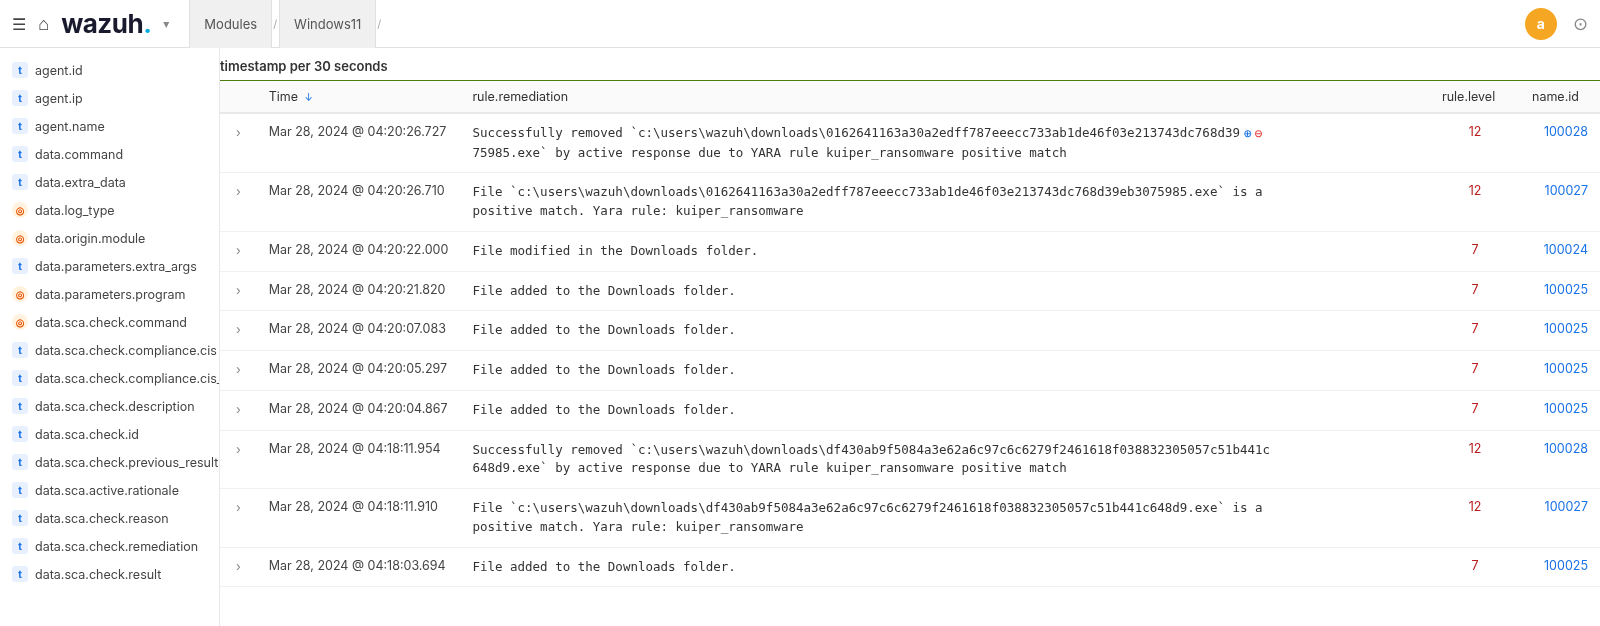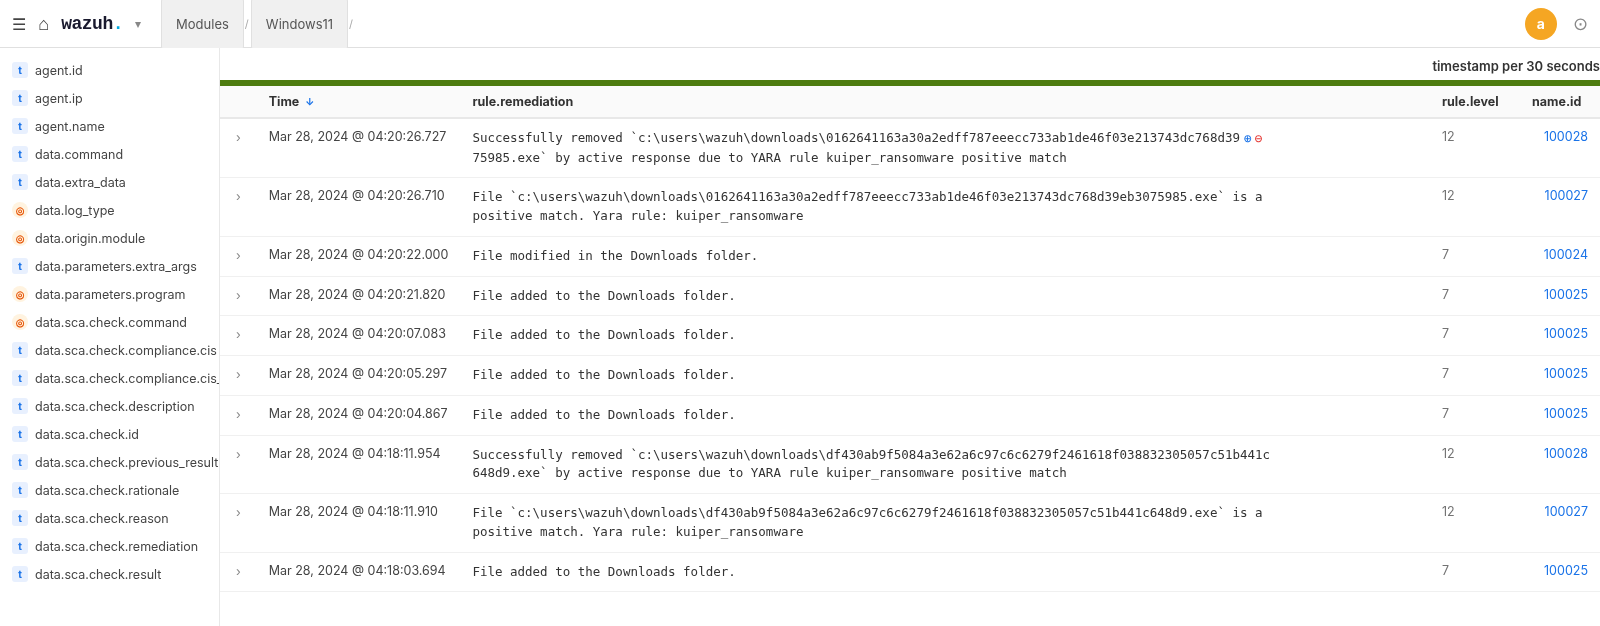--- a/index.html
+++ b/index.html
@@ -10,21 +10,21 @@
       display: flex;
       align-items: center;
       height: 48px;
       background: #fff;
       border-bottom: 1px solid #e0e0e0;
       padding: 0 12px;
       gap: 8px;
     }
     .header-menu-icon { cursor: pointer; font-size: 16px; color: #444; margin-right: 4px; }
     .header-home-icon { font-size: 18px; color: #444; margin-right: 4px; }
-    .header-logo { font-size: 18px; font-weight: 700; color: #1a1a2e; letter-spacing: -0.5px; font-family: Liberation Mono, monospace; }
+    .header-logo { font-size: 26px; font-weight: 700; color: #1a1a2e; letter-spacing: -0.5px; }
     .header-logo span { color: #00a9e0; }
     .header-chevron { font-size: 12px; color: #888; margin: 0 4px; cursor: pointer; }
     .breadcrumb-nav { display: flex; align-items: center; gap: 0; margin-left: 8px; }
     .breadcrumb-item {
       padding: 18px 14px;
       border-radius: 4px;
       font-size: 13px;
       color: #555;
       background: #f0f0f0;
       cursor: pointer;
@@ -73,35 +73,35 @@
       font-size: 10px; font-weight: 700; flex-shrink: 0;
     }
     .sidebar-type-t { background: #e8f0fe; color: #1a73e8; }
     .sidebar-type-circle { background: #fff3e0; color: #e65100; border-radius: 50%; }
 
     
     .main { flex: 1; overflow: auto; background: #fff; }
 
     
     .timestamp-header {
-      text-align: right;
+      text-align: left;
       font-weight: 600;
       font-size: 13px;
       color: #333;
       padding: 10px 0 6px;
-      border-bottom: 6px solid #4d7c0f;
+      border-bottom: 1px solid #4d7c0f;
     }
 
     
     .events-table { width: 100%; border-collapse: collapse; }
     .events-table thead tr th {
       text-align: left;
       padding: 8px 12px;
       font-size: 12.5px;
-      font-weight: 700;
+      font-weight: 400;
       color: #333;
       border-bottom: 2px solid #e8e8e8;
       background: #fafafa;
       white-space: nowrap;
     }
     .col-time { width: 180px; }
     .col-desc { }
     .col-level { width: 90px; text-align: center; }
     .col-id { width: 80px; text-align: right; }
 
@@ -118,21 +118,21 @@
     }
 
     .expand-btn {
       display: inline-flex; align-items: center; justify-content: center;
       cursor: pointer; color: #888; font-size: 14px;
       background: none; border: none; padding: 0 4px;
     }
 
     .td-time { color: #444; white-space: nowrap; font-size: 12px; }
     .td-desc { color: #333; line-height: 1.5; font-family: monospace; font-size: 12px; }
-    .td-level { color: #737373; }
+    .td-level { text-align: center; color: #b91c1c; }
     .td-id { text-align: right; color: #1a73e8; cursor: pointer; }
 
     .desc-inline-icons { display: inline-flex; gap: 3px; margin-left: 4px; vertical-align: middle; }
     .desc-icon-add { color: #1a73e8; font-size: 13px; cursor: pointer; }
     .desc-icon-remove { color: #e53935; font-size: 13px; cursor: pointer; }
 
     .td-expand { width: 28px; padding: 10px 4px; }
   </style>
 </head>
 <body>
@@ -215,21 +215,21 @@
       <div class="sidebar-item">
         <span class="sidebar-type-badge sidebar-type-t">t</span>
         <span>data.sca.check.id</span>
       </div>
       <div class="sidebar-item">
         <span class="sidebar-type-badge sidebar-type-t">t</span>
         <span>data.sca.check.previous_result</span>
       </div>
       <div class="sidebar-item">
         <span class="sidebar-type-badge sidebar-type-t">t</span>
-        <span>data.sca.check.rationale</span>
+        <span>data.sca.active.rationale</span>
       </div>
       <div class="sidebar-item">
         <span class="sidebar-type-badge sidebar-type-t">t</span>
         <span>data.sca.check.reason</span>
       </div>
       <div class="sidebar-item">
         <span class="sidebar-type-badge sidebar-type-t">t</span>
         <span>data.sca.check.remediation</span>
       </div>
       <div class="sidebar-item">

